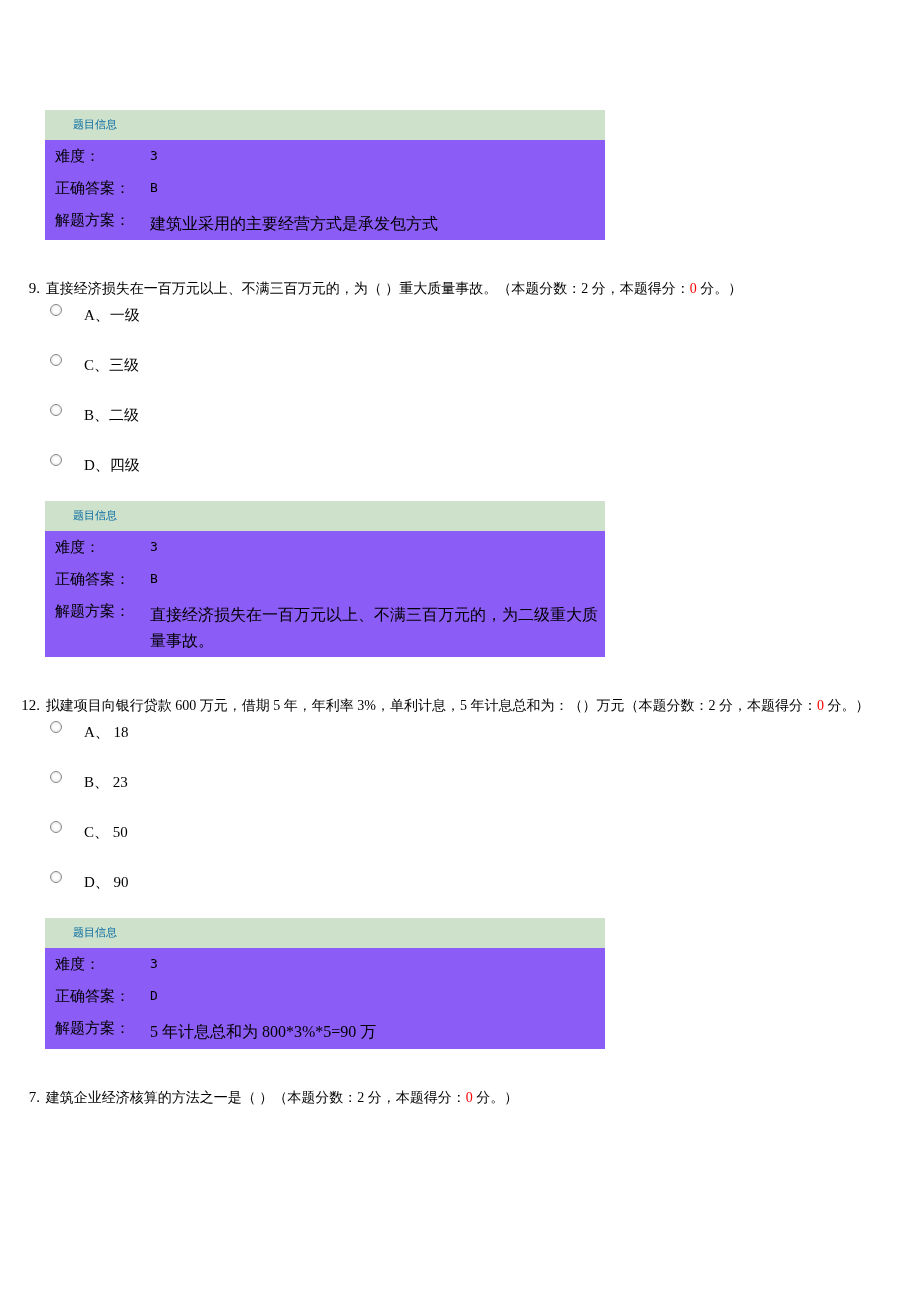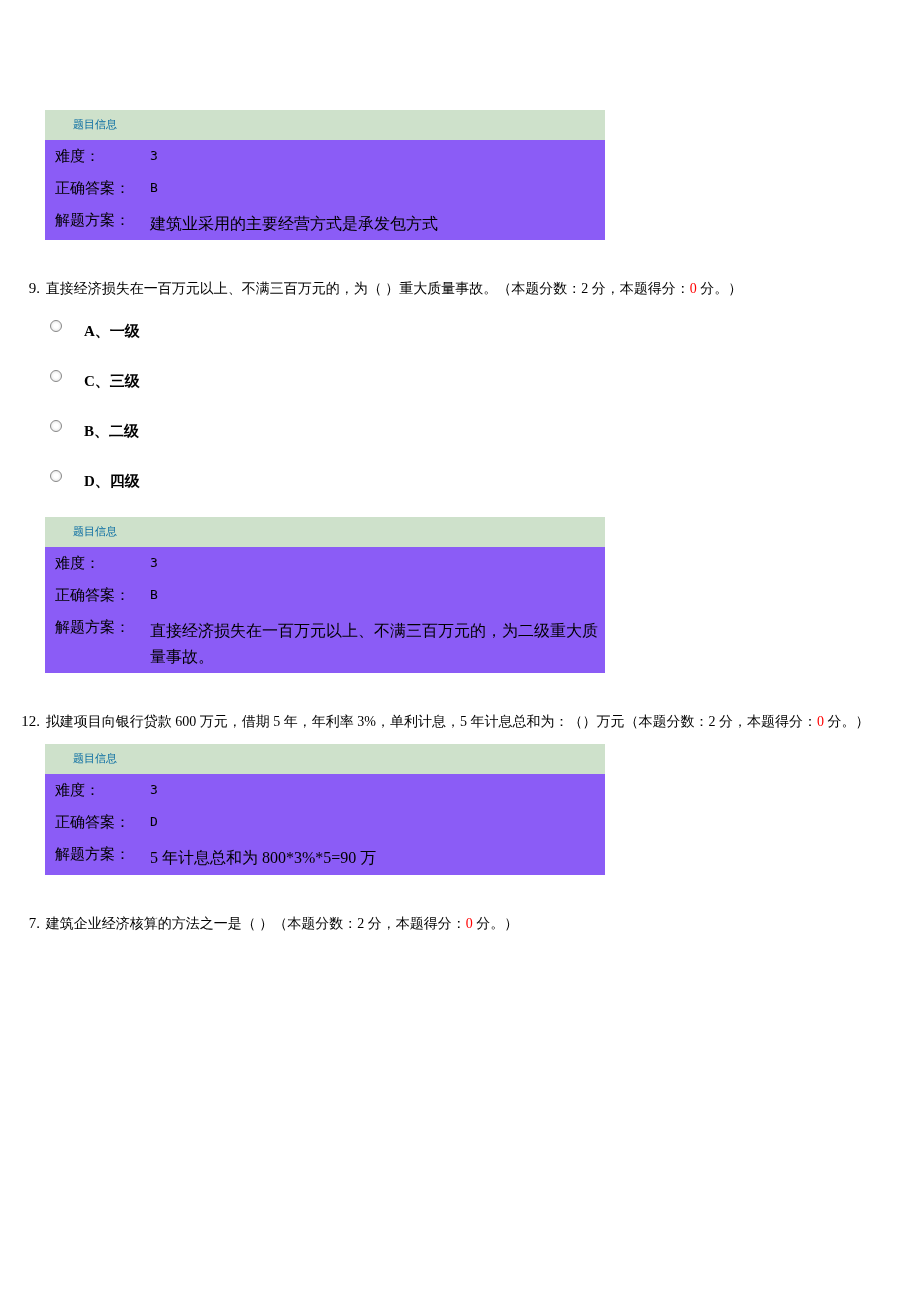--- a/index.html
+++ b/index.html
@@ -33,23 +33,21 @@
       width: 860px;
       font-size: 14px;
       line-height: 1.8;
       padding-left: 2px;
     }
     .red0 {
       color: #ff0000;
       font-family: "Times New Roman", serif;
     }
     .options {
-      margin-top: 16px;
       margin-left: 50px;
-      font-weight: bold;
     }
     .option-row {
       margin-bottom: 24px;
       display: flex;
       align-items: flex-start;
     }
     .radio {
       width: 12px;
       height: 12px;
       border: 1px solid #888;
@@ -166,20 +164,38 @@
 </tbody>
   </table>
 
 <div class="question-block">
   <div>
     <span class="question-num">12.</span>
     <span class="question-text">
       <span>拟建项目向银行贷款 600 万元，借期 5 年，年利率 3%，单利计息，5 年计息总和为：（）万元（本题分数：2 分，本题得分：</span><span class="red0">0</span><span> 分。）</span>
     </span>
   </div>
+  <div class="options">
+    <div class="option-row">
+      <span class="radio"></span>
+      <span class="option-text">A、 18</span>
+    </div>
+    <div class="option-row">
+      <span class="radio"></span>
+      <span class="option-text">B、 23</span>
+    </div>
+    <div class="option-row">
+      <span class="radio"></span>
+      <span class="option-text">C、 50</span>
+    </div>
+    <div class="option-row">
+      <span class="radio"></span>
+      <span class="option-text">D、 90</span>
+    </div>
+  </div>
 </div>
 
 <table class="info-table">
   <tbody>
       <tr>
         <td colspan="2" class="hcell">题目信息</td>
       </tr>
   <tr>
     <td style="width:95px;">难度：</td>
     <td class="vcell">3</td>

